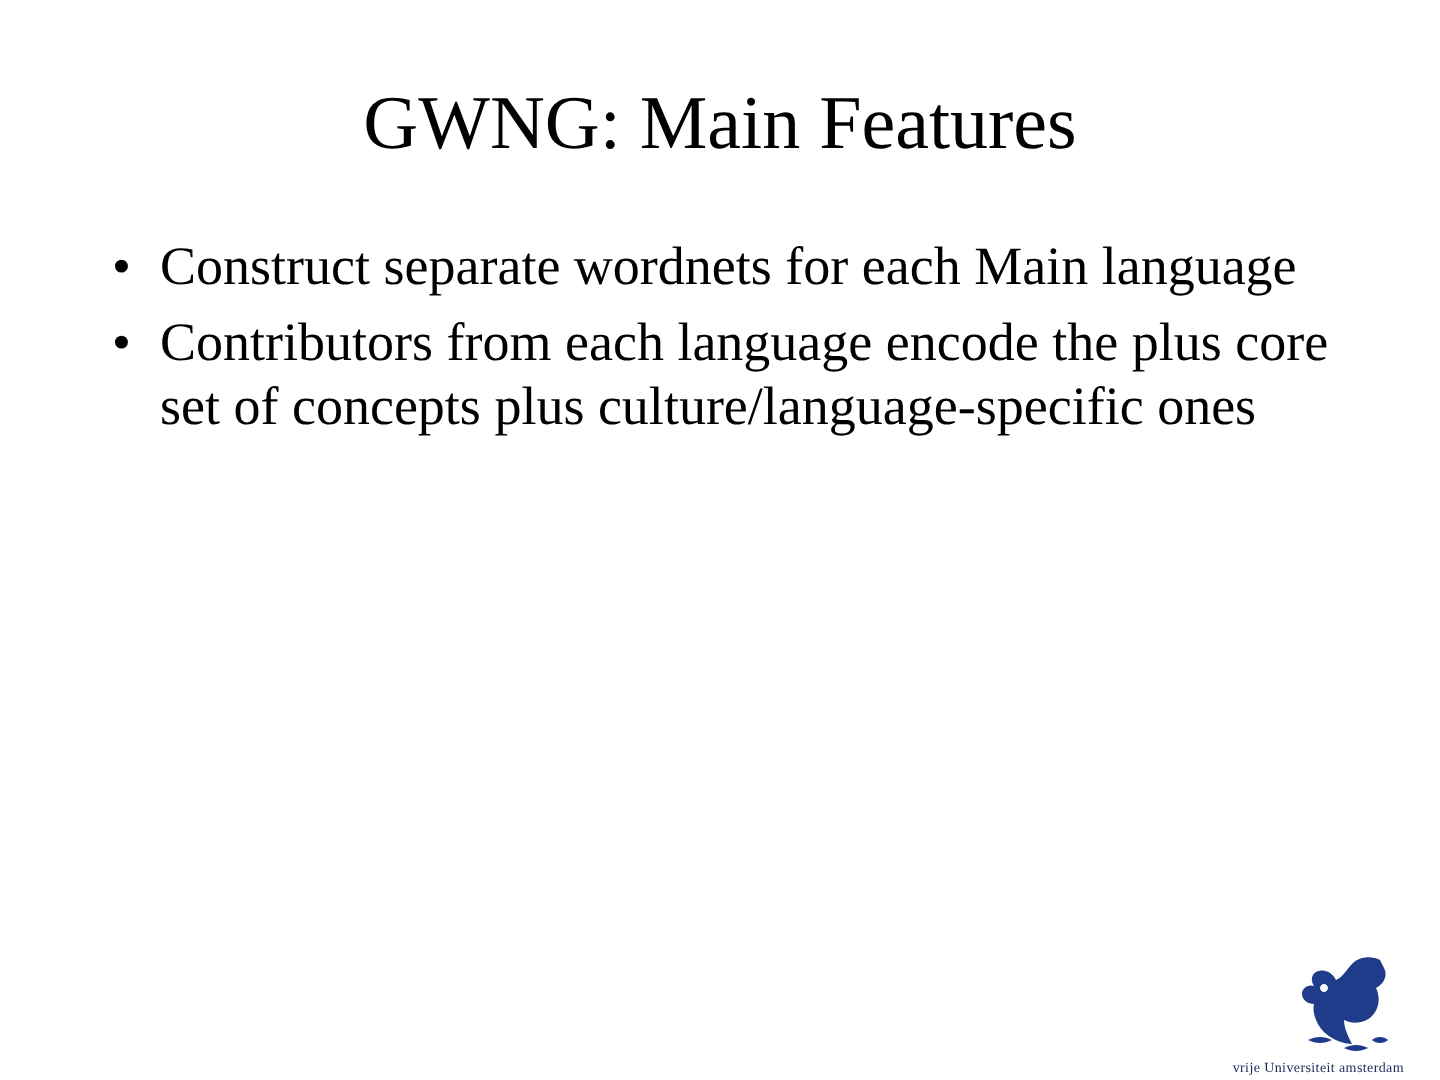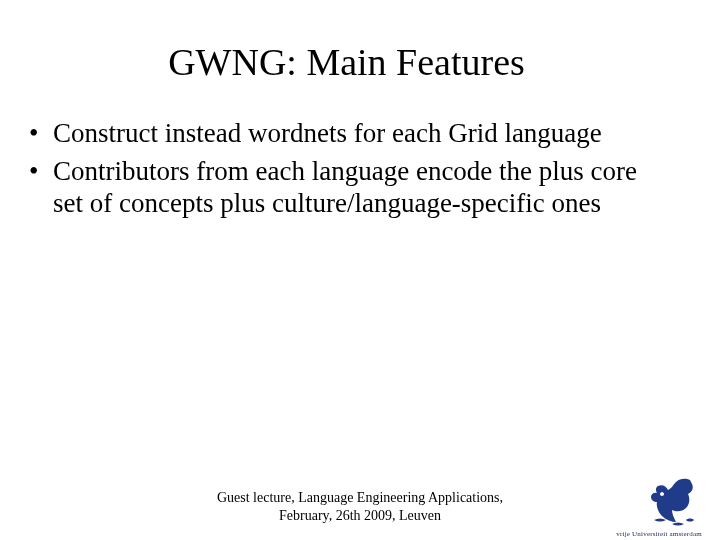--- a/index.html
+++ b/index.html
@@ -1,40 +1,36 @@
 <!DOCTYPE html>
 <html><head>
 <meta charset="utf-8">
 <style>
   * { margin: 0; padding: 0; box-sizing: border-box; }
   html, body { width: 720px; height: 540px; background: #fff; font-family: "Times New Roman", Times, serif; color: #000; }
-  .slide { width: 720px; height: 540px; position: relative; padding: 30px 50px 0 23px; }
+  .slide { width: 720px; height: 540px; position: relative; padding: 30px 50px 0 50px; }
   .title { font-size: 38px; text-align: center; margin-top: 10px; margin-bottom: 34px; font-weight: 400; }
   .bullets { list-style: none; }
   .bullets li { position: relative; font-size: 27px; line-height: 1.18; padding-left: 30px; margin-bottom: 6px; }
   .bullets li::before { content: "•"; position: absolute; left: 6px; top: 0; font-size: 27px; }
   .footer { position: absolute; bottom: 16px; left: 0; width: 100%; text-align: center; font-size: 14px; line-height: 1.25; }
   .logo { position: absolute; right: 18px; bottom: 8px; width: 60px; height: 60px; }
   .logo-text { position: absolute; right: 18px; bottom: 2px; font-size: 7px; color: #1a2a5a; letter-spacing: 0.2px; }
 </style>
 </head>
 <body>
 
 <div class="slide">
   <h1 class="title">GWNG: Main Features</h1>
 
   <ul class="bullets">
-    <li>Construct instead wordnets for each Grid language</li>
+    <li>Construct separate wordnets for each Main language</li>
     <li>Contributors from each language encode the plus core set of concepts plus culture/language-specific ones</li>
   </ul>
 
-  <div class="footer">
-    <div>Guest lecture, Language Engineering Applications,</div>
-    <div>February, 26th 2009, Leuven</div>
-  </div>
 
   <div class="logo">
     <svg viewBox="0 0 60 60" width="60" height="60">
       <g fill="#1f3b8a">
         <path d="M48 8 C44 6 38 6 34 10 C31 13 30 16 26 18 C24 14 20 12 16 14 C14 15 13 18 15 21 C12 20 9 22 9 25 C9 28 12 30 15 30 C14 34 16 40 20 44 C24 48 30 50 34 50 C32 46 30 42 30 38 C34 40 40 40 44 36 C48 32 48 26 46 22 C50 20 52 16 50 12 Z M20 20 C21 20 22 21 22 22 C22 23 21 24 20 24 C19 24 18 23 18 22 C18 21 19 20 20 20 Z"></path>
         <path d="M12 48 C16 46 20 46 24 48 C20 50 16 50 12 48 Z"></path>
         <path d="M30 52 C34 50 38 50 42 52 C38 54 34 54 30 52 Z"></path>
         <path d="M44 48 C46 46 50 46 52 48 C50 50 46 50 44 48 Z"></path>
       </g>
     </svg>

